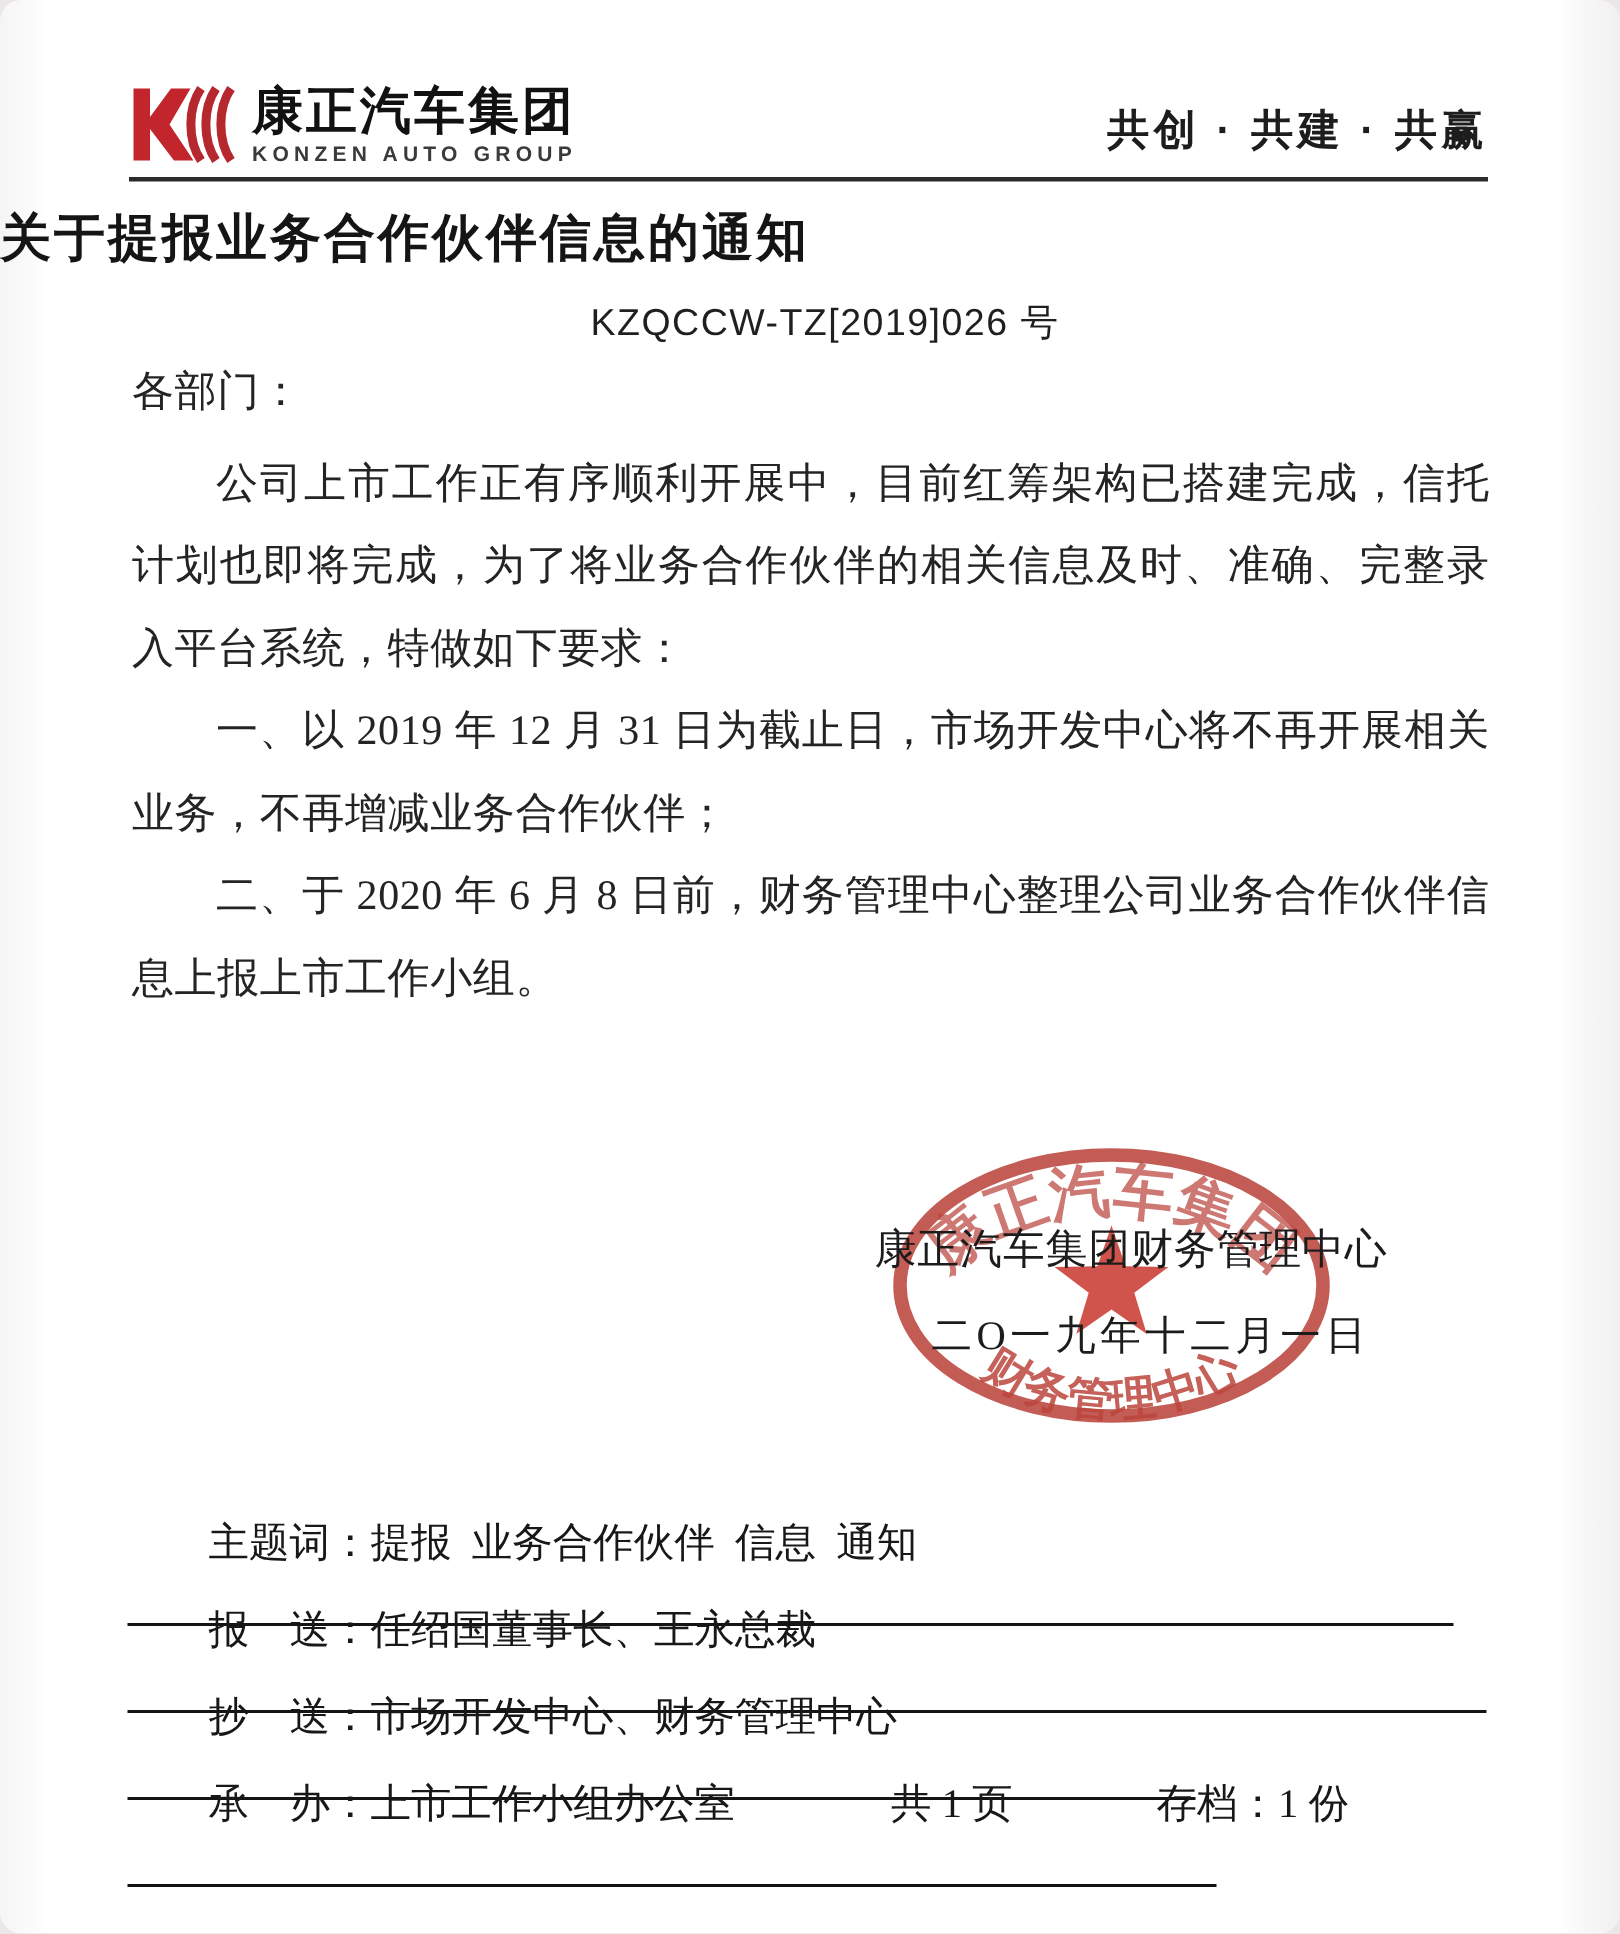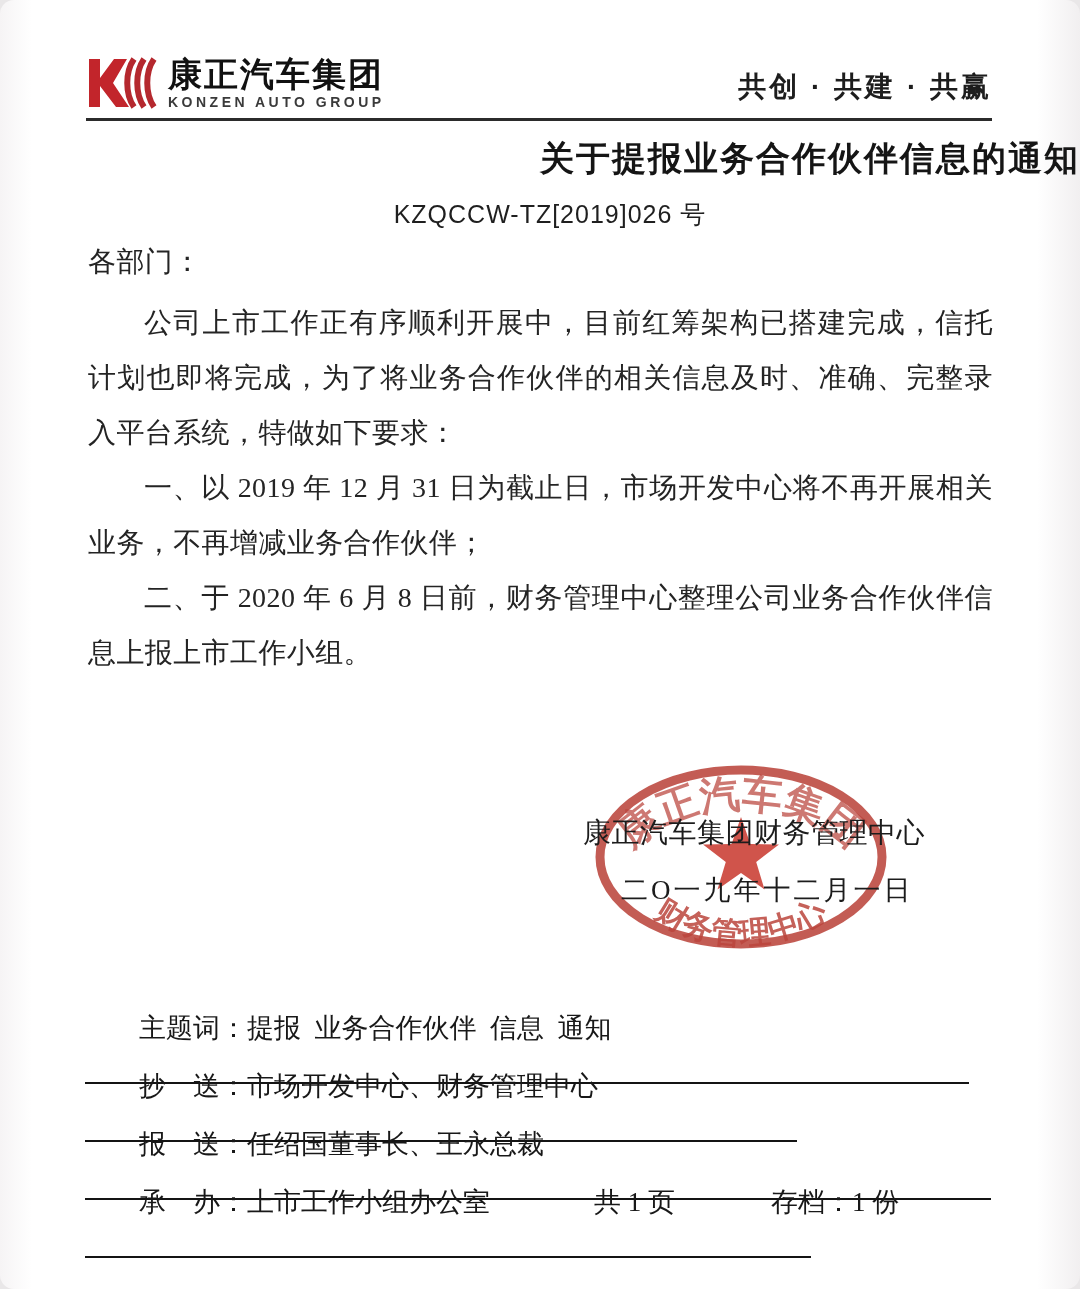--- a/index.html
+++ b/index.html
@@ -35,21 +35,21 @@
   }
   .slogan {
     font-family:"Liberation Sans", sans-serif;
     font-size:28px; font-weight:700; color:#1d1d1d; letter-spacing:3px;
     padding-bottom:4px;
   }
 
   
   .doc-title {
     position:absolute; top:136px; left:0; right:0;
-    text-align:right;
+    text-align:left;
     font-family:"Liberation Sans", sans-serif;
     font-size:34px; font-weight:800; color:#151515; letter-spacing:2px;
   }
   .doc-number {
     position:absolute; top:198px; left:0; right:0;
     text-align:center;
     font-family:"Liberation Sans", sans-serif;
     font-size:25px; font-weight:500; color:#1f1f1f; letter-spacing:1px;padding-left:20px;
   }
 
@@ -151,27 +151,27 @@
     <div class="sig-date">二О一九年十二月一日</div>
   </div>
 
   <div class="footer">
     <div class="f-row">
       <div class="f-line f-line-1">
         <span class="f-label">主题词：</span><span class="f-value">提报  业务合作伙伴  信息  通知</span>
       </div>
     </div>
     <div class="f-row">
-      <div class="f-line f-line-3">
-        <span class="f-label">抄　送：</span><span class="f-value">市场开发中心、财务管理中心</span>
+      <div class="f-line f-line-2">
+        <span class="f-label">报　送：</span><span class="f-value">任绍国董事长、王永总裁</span>
       </div>
     </div>
     <div class="f-row">
-      <div class="f-line f-line-2">
-        <span class="f-label">报　送：</span><span class="f-value">任绍国董事长、王永总裁</span>
+      <div class="f-line f-line-3">
+        <span class="f-label">抄　送：</span><span class="f-value">市场开发中心、财务管理中心</span>
       </div>
     </div>
     <div class="f-row">
       <div class="f-line f-line-4">
         <span class="f-label">承　办：</span><span class="f-value">上市工作小组办公室</span><span class="f-pages">共 1 页</span><span class="f-archive">存档：1 份</span>
       </div>
     </div>
   </div>
 
 

